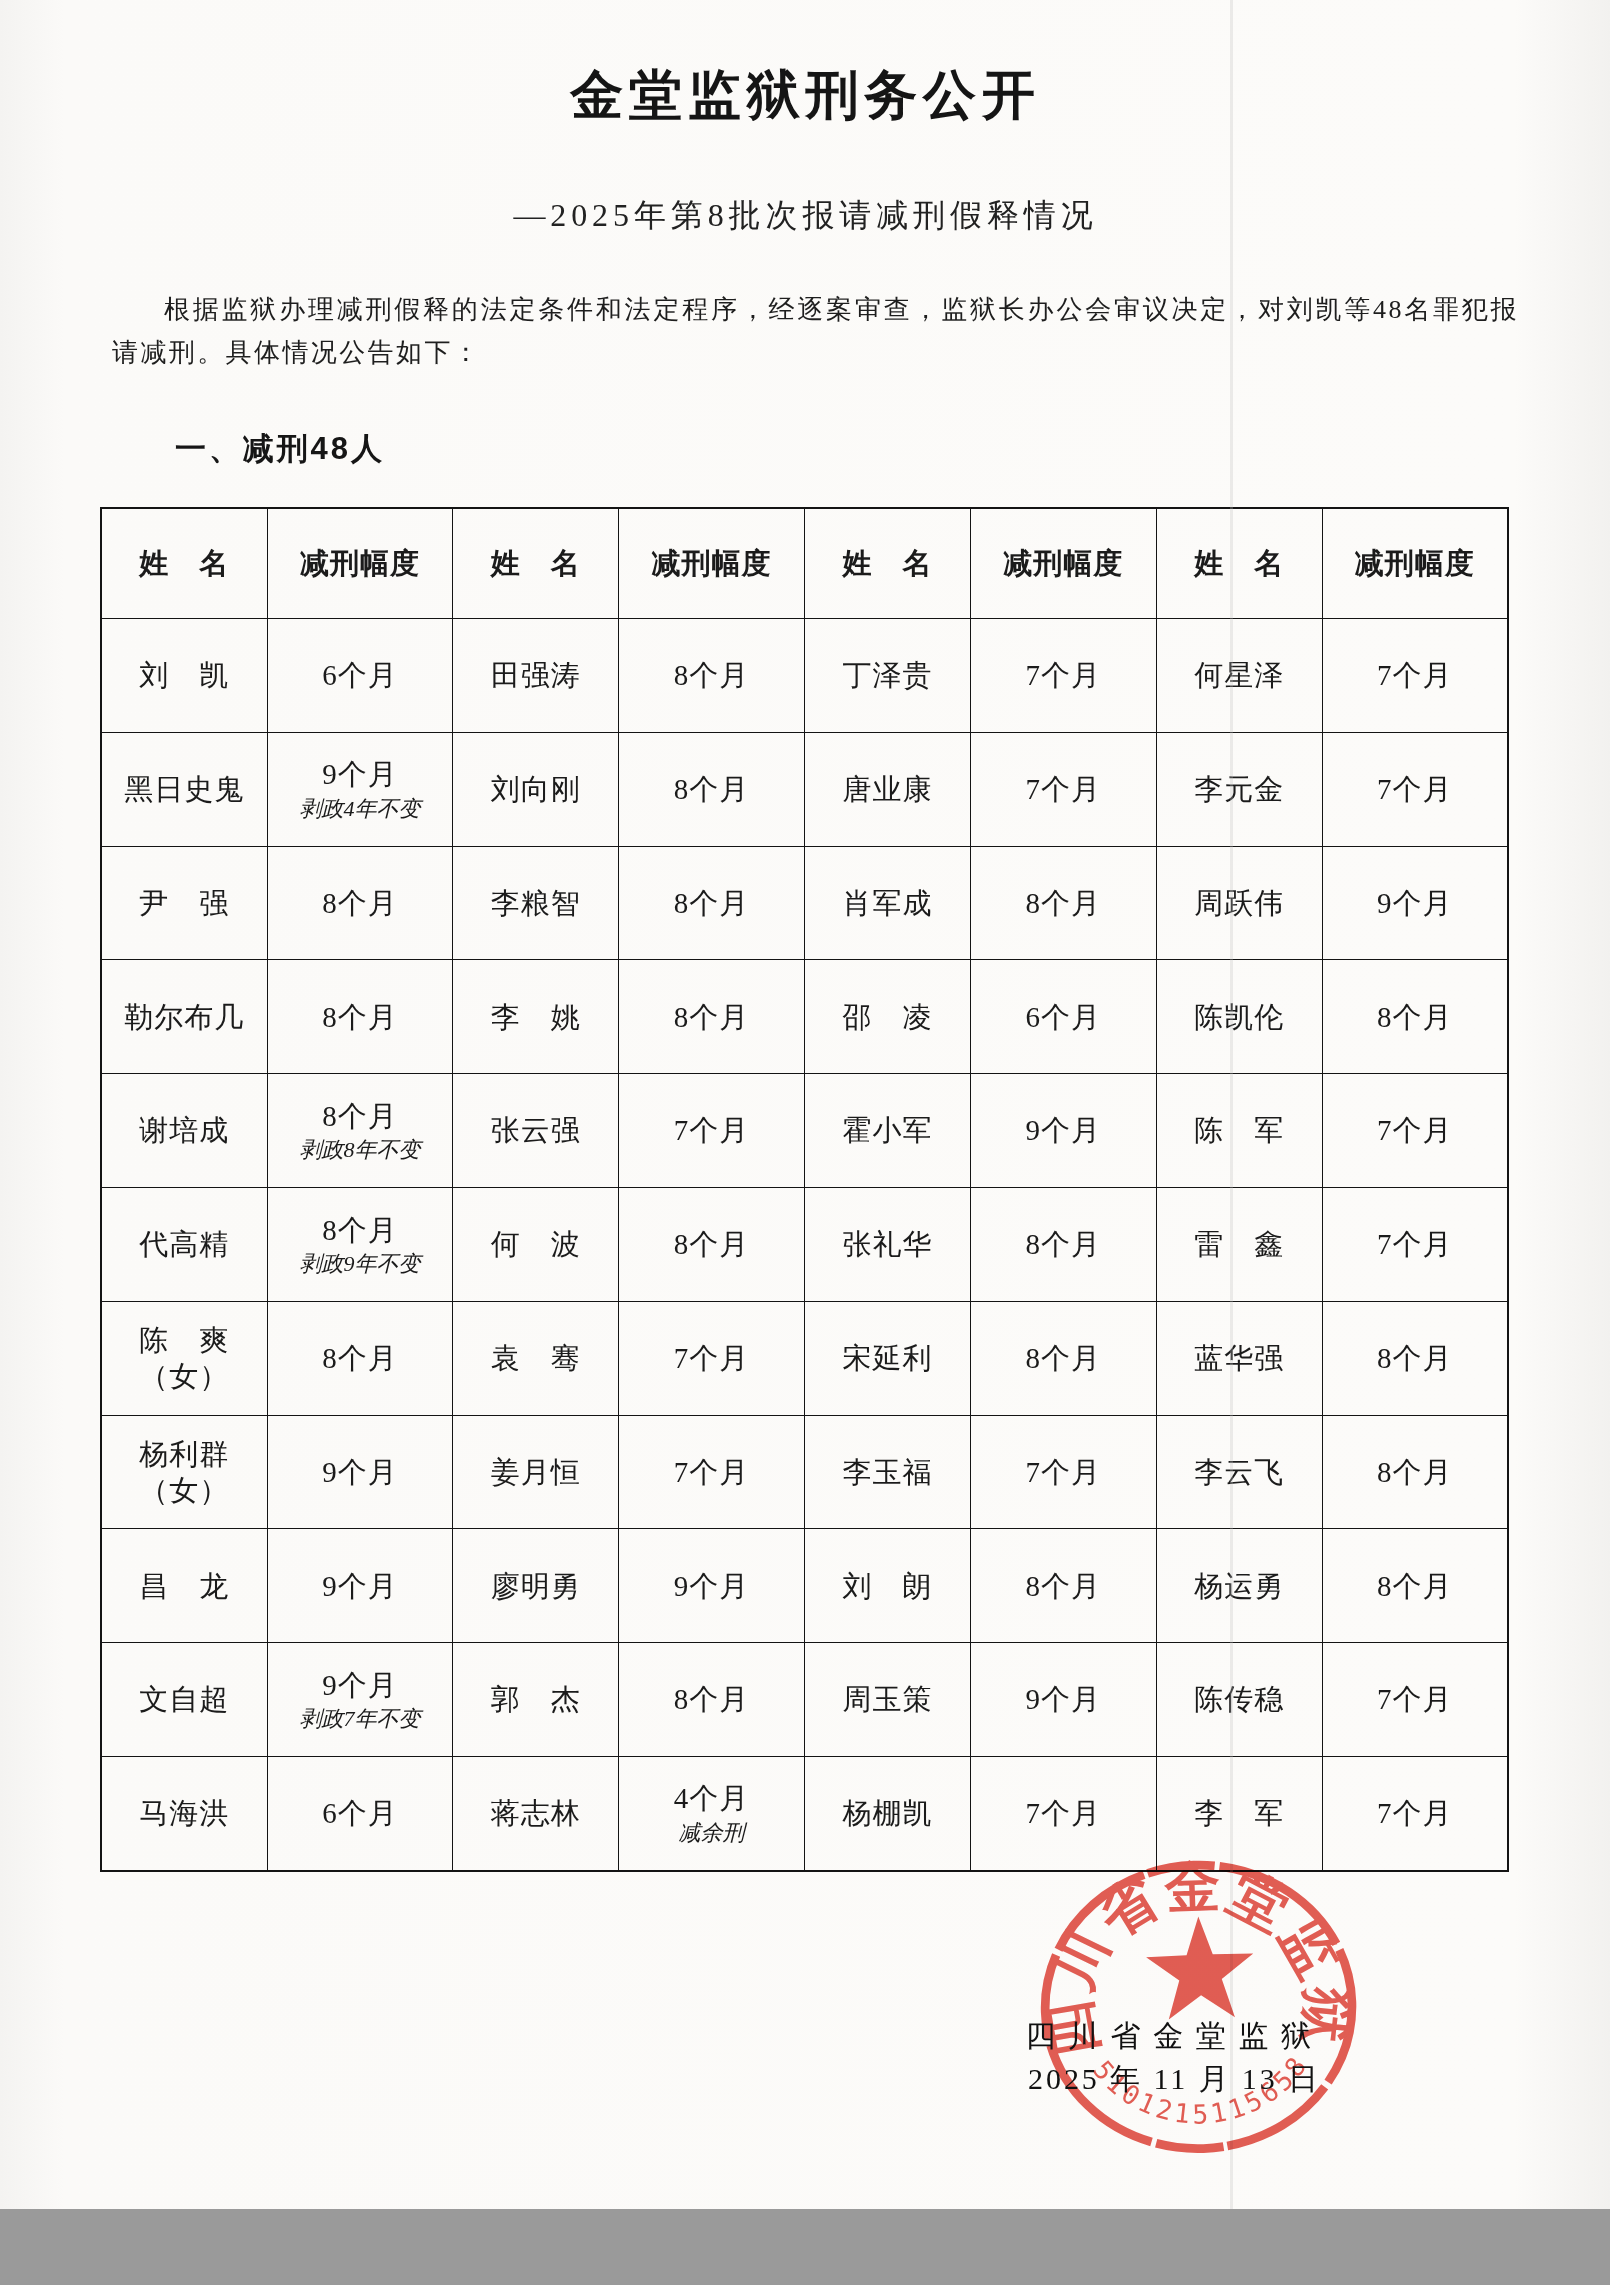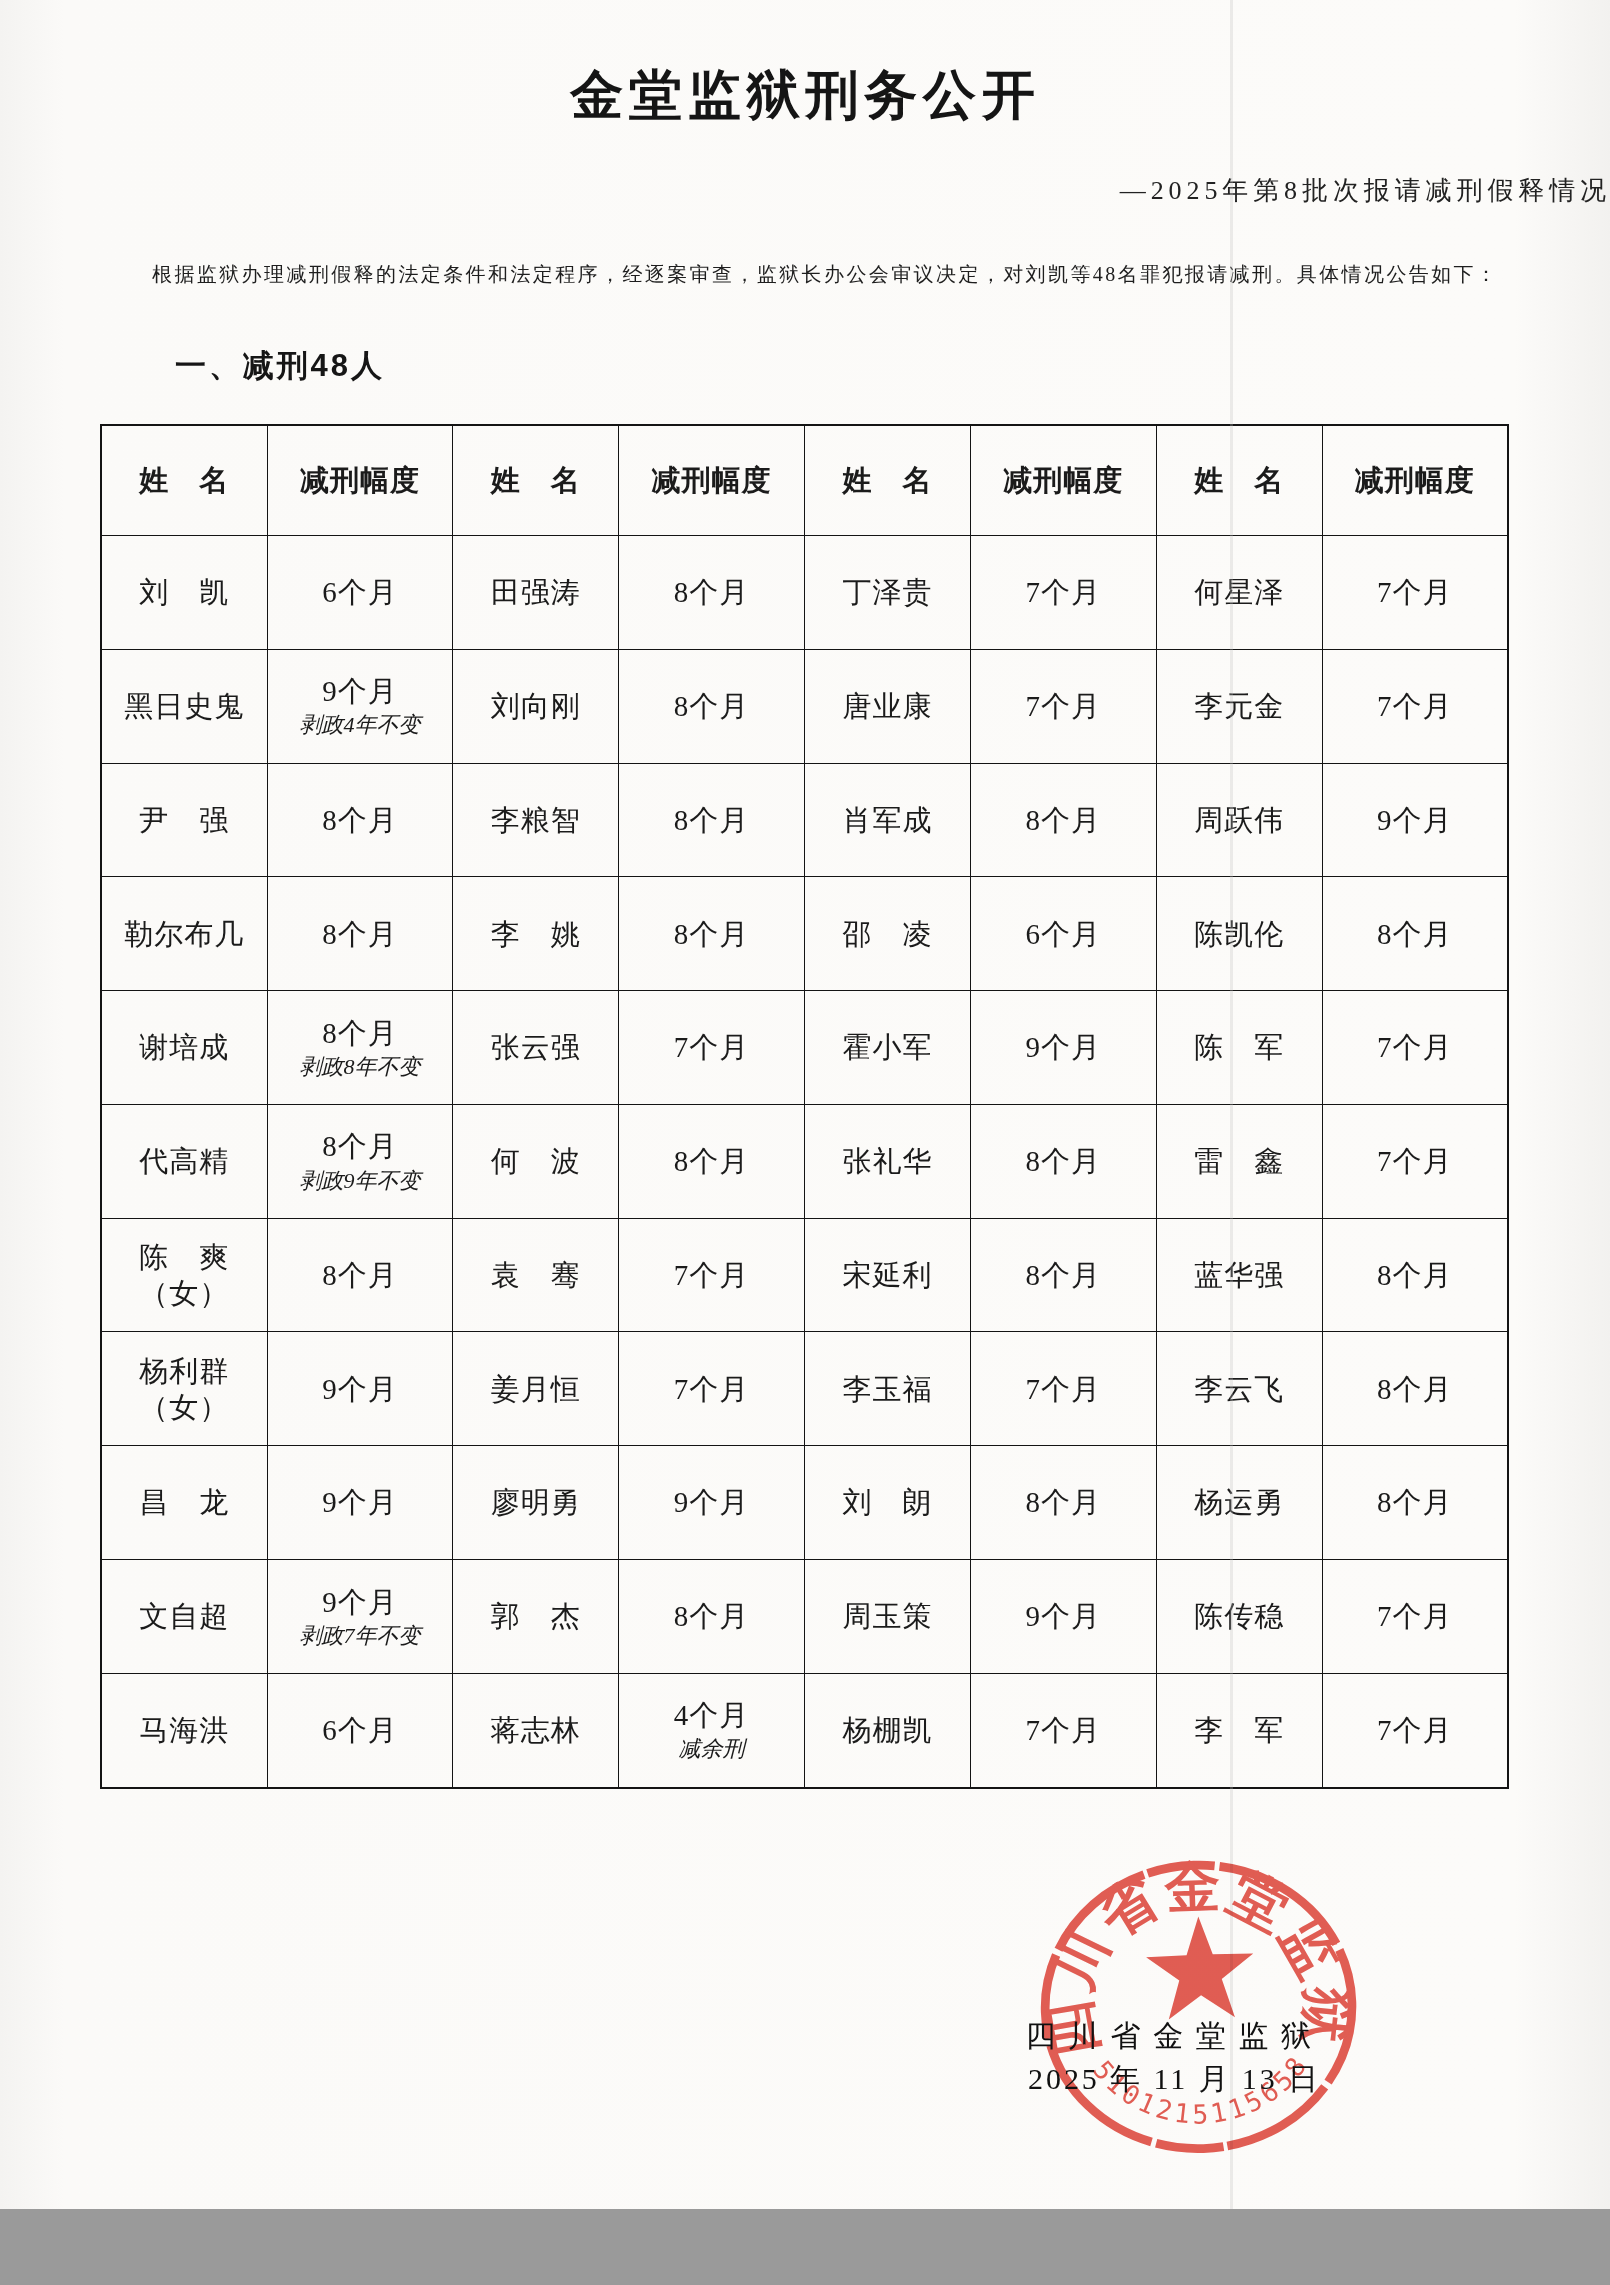--- a/index.html
+++ b/index.html
@@ -15,26 +15,26 @@
   .fold-line{
     position:absolute;top:0;left:1230px;width:2.9px;height:100%;
     background:rgba(190,190,190,.28);
   }
   .doc-title{
     margin:60px 0 0 0;text-align:center;
     font-family:"Liberation Sans","DejaVu Sans",sans-serif;
     font-weight:900;font-size:53px;letter-spacing:5.8px;color:#151515;
   }
   .doc-subtitle{
-    margin-top:41px;text-align:right;
-    font-size:26px;letter-spacing:4.9px;color:#222;
+    margin-top:62px;text-align:center;
+    font-size:32px;letter-spacing:4.9px;color:#222;
   }
   .doc-paragraph{
     margin:50px 92px 0 112px;
-    font-size:20px;line-height:1.66;letter-spacing:2.4px;
+    font-size:26px;line-height:1.66;letter-spacing:2.4px;
     text-indent:2em;text-align:justify;color:#1e1e1e;
   }
   .section-heading{
     margin:54px 16px 0 175px;
     font-size:31px;font-weight:700;letter-spacing:2.9px;
     font-family:"Liberation Sans","DejaVu Sans",sans-serif;color:#161616;
   }
   table.ct{
     margin:37px 0 0 100px;
     width:1409px;border-collapse:collapse;table-layout:fixed;

